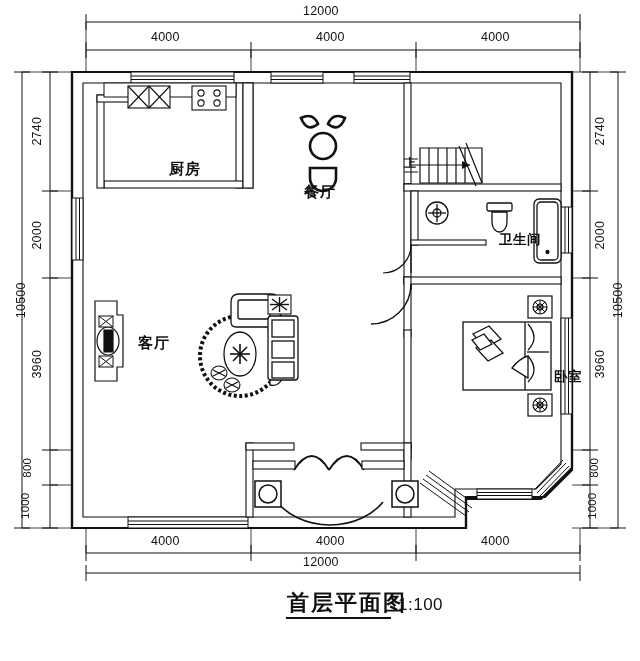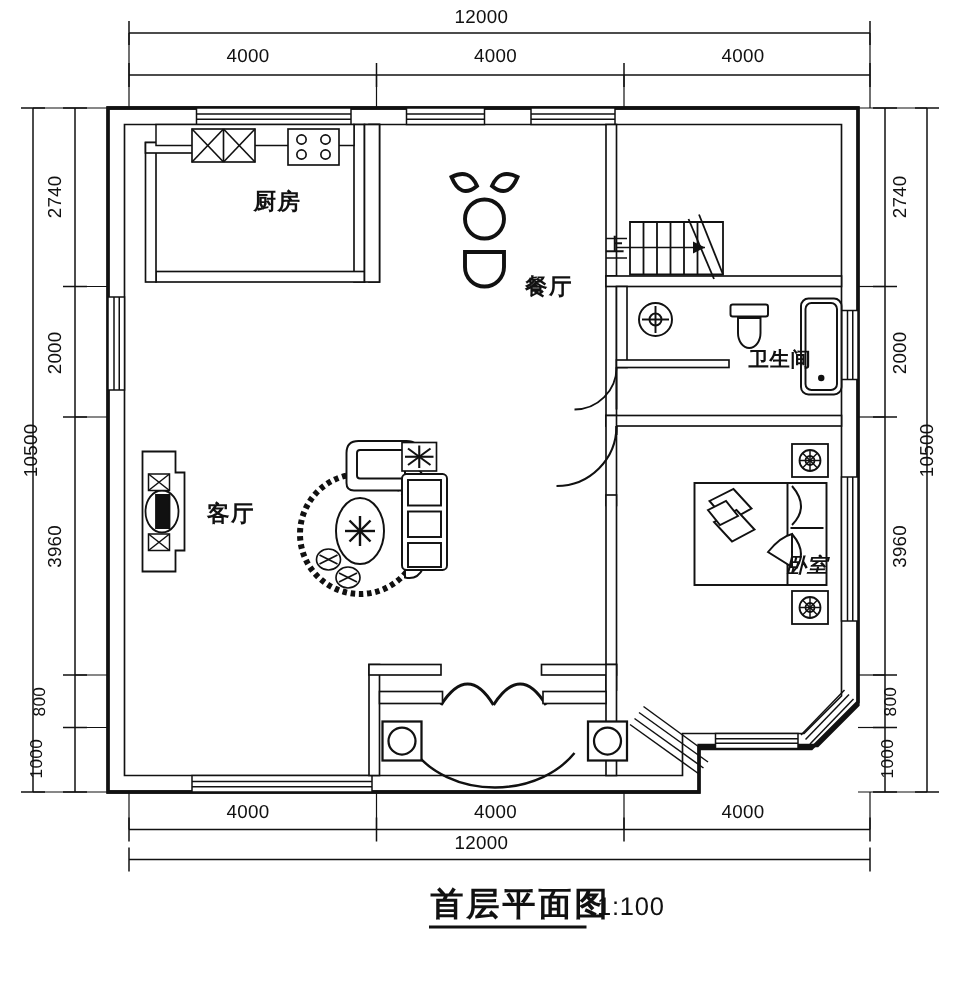--- a/index.html
+++ b/index.html
@@ -472,25 +472,25 @@
   <div class="dim-label vert" style="left:5px; top:462px; width:46px; text-align:center; font-size:11.5px;">800</div>
   <div class="dim-label vert" style="left:1px; top:500px; width:50px; text-align:center; font-size:11.5px;">1000</div>
 
   <div class="dim-label vert" style="left:588px; top:294px; width:60px; text-align:center;">10500</div>
   <div class="dim-label vert" style="left:570px; top:125px; width:60px; text-align:center;">2740</div>
   <div class="dim-label vert" style="left:570px; top:229px; width:60px; text-align:center;">2000</div>
   <div class="dim-label vert" style="left:570px; top:358px; width:60px; text-align:center;">3960</div>
   <div class="dim-label vert" style="left:572px; top:462px; width:46px; text-align:center; font-size:11.5px;">800</div>
   <div class="dim-label vert" style="left:568px; top:500px; width:50px; text-align:center; font-size:11.5px;">1000</div>
 
-  <div class="room-label" style="left:169px; top:127px;">厨房</div>
-  <div class="room-label" style="left:304px; top:184px;margin-left:46px;">餐厅</div>
+  <div class="room-label" style="left:169px; top:161px;">厨房</div>
+  <div class="room-label" style="left:304px; top:184px;">餐厅</div>
   <div class="room-label" style="left:138px; top:335px;">客厅</div>
   <div class="room-label small" style="left:463px; top:233px;">卫生间</div>
-  <div class="room-label small" style="left:488px; top:370px;font-style:italic;">卧室</div>
+  <div class="room-label small" style="left:518px; top:370px;">卧室</div>
 
   <div class="stair-label" style="left:404px; top:157px;">上</div>
 
   <div class="title-main" style="left:287px; top:592px;">首层平面图</div>
   <div class="title-scale" style="left:398px; top:596px;">1:100</div>
   <div style="position:absolute; left:286px; top:617px; width:105px; height:1.5px; background:#111;"></div>
 
 </div>
 
 </body></html>

